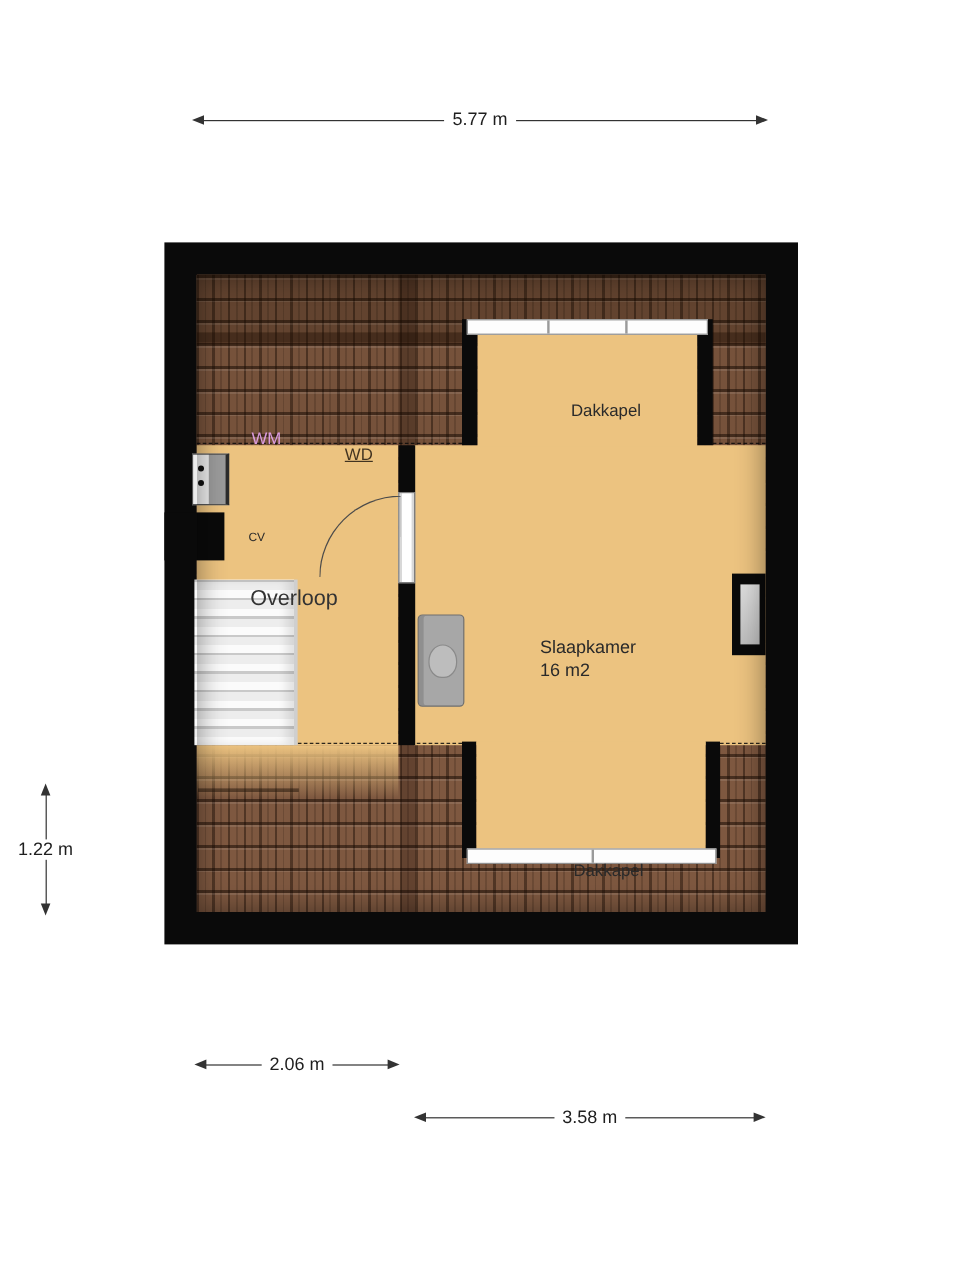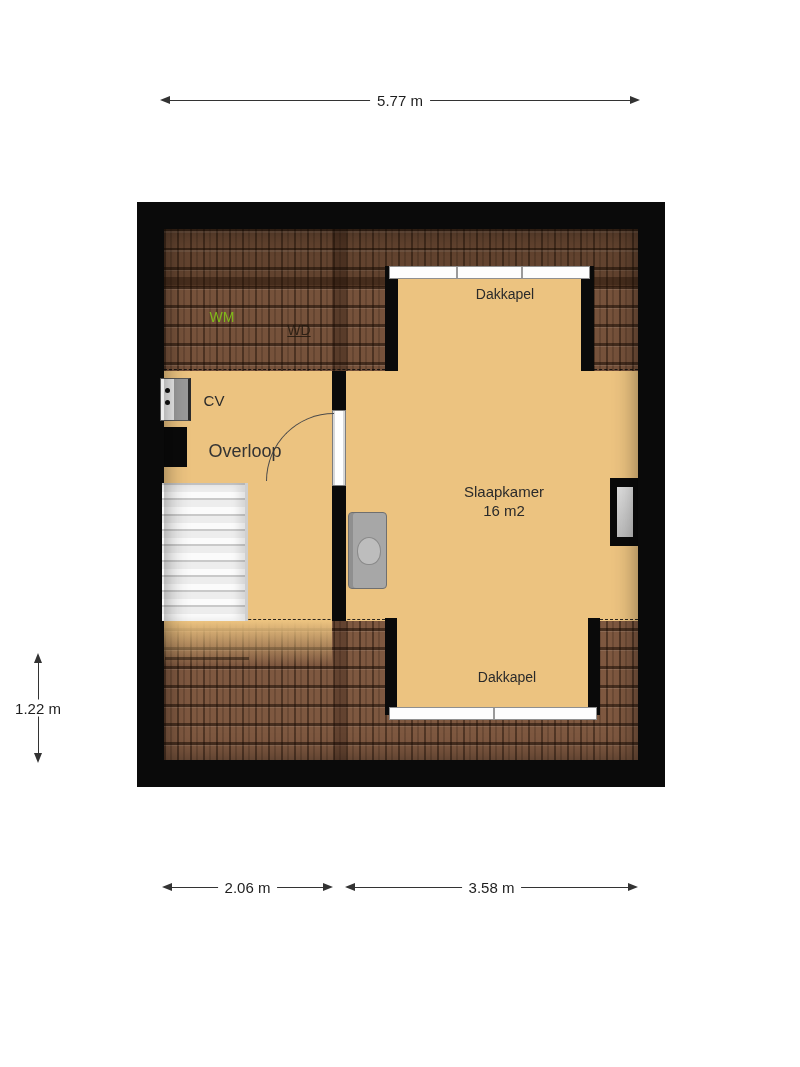--- a/index.html
+++ b/index.html
@@ -27,21 +27,21 @@
   #plan{position:absolute;left:137px;top:202px;width:528px;height:585px;background:var(--wall);}
   .abs{position:absolute;}
   .tiles{
     background-color:var(--roof);
     background-image:
       repeating-linear-gradient(180deg, rgba(25,12,4,.55) 0 2.5px, rgba(255,255,255,.10) 2.5px 4px, rgba(0,0,0,0) 4px 19px),
       repeating-linear-gradient(90deg, rgba(25,12,4,.45) 0 2px, rgba(0,0,0,0) 2px 6.5px, rgba(25,12,4,.18) 6.5px 8px, rgba(0,0,0,0) 8px 13px);
   }
   .floor{background:var(--floor);}
   .dash-h{height:0;border-top:1.5px dashed rgba(10,10,10,.85);}
-  .room-label{position:absolute;transform:translate(-50%,-50%);white-space:nowrap;color:#2a2a2a;}
+  .room-label{position:absolute;transform:translate(-50%,-50%);white-space:nowrap;color:#2a2a2a;margin-top:48px;}
   .vignette{box-shadow:inset 0 0 24px rgba(0,0,0,.45);pointer-events:none;}
   .window{background:#fdfdfd;border:1px solid #8f8f8f;box-sizing:border-box;}
   .wdiv{position:absolute;top:0;bottom:0;width:2px;background:#9a9a9a;}
   .title{position:absolute;transform:translate(-50%,-50%);font-size:29px;color:#111;white-space:nowrap;}
 </style>
 </head>
 <body>
 
 <div id="canvas">
 
@@ -59,21 +59,21 @@
     <div class="dlabel">1.22 m</div>
   </div>
 
 
   <div class="dim h" style="left:162px;top:880px;width:171px;">
     <div class="line"></div>
     <div class="arrow a-left"></div>
     <div class="arrow a-right"></div>
     <div class="dlabel">2.06 m</div>
   </div>
-  <div class="dim h" style="left:345px;top:880px;width:293px;">
+  <div class="dim h" style="left:345px;top:924px;width:293px;">
     <div class="line"></div>
     <div class="arrow a-left"></div>
     <div class="arrow a-right"></div>
     <div class="dlabel">3.58 m</div>
   </div>
 
 
   <div id="plan">
 
     <div class="abs tiles" style="left:27px;top:27px;width:474px;height:531px;--roof:var(--roof-base);"></div>
@@ -125,27 +125,27 @@
     <div class="abs" style="left:25px;top:281px;width:86px;height:138px;background:repeating-linear-gradient(180deg,#c9c9c9 0 2px,#ededed 2px 9px,#fbfbfb 9px 15.3px);border-right:3px solid #cfcfcf;box-sizing:border-box;box-shadow:inset -6px 0 8px rgba(0,0,0,.10);"></div>
 
     <div class="abs" style="left:211px;top:310px;width:39px;height:77px;background:#a7a7a7;border:1.5px solid #6f6f6f;border-radius:4px;box-sizing:border-box;box-shadow:inset 4px 0 0 #8f8f8f;">
       <div class="abs" style="left:8px;top:24px;width:24px;height:28px;background:#bdbdbd;border:1px solid #8a8a8a;border-radius:50% 50% 46% 46%;box-sizing:border-box;"></div>
     </div>
 
     <div class="abs" style="left:473px;top:276px;width:28px;height:68px;background:var(--wall);">
       <div class="abs" style="left:7px;top:9px;width:16px;height:50px;background:linear-gradient(180deg,#dedede,#bdbdbd);"></div>
     </div>
 
-    <div class="room-label" style="left:85px;top:115px;font-size:14px;color:#84cc16;opacity:.85;">WM</div>
+    <div class="room-label" style="left:85px;top:115px;font-size:14px;color:#f0abfc;opacity:.85;">WM</div>
     <div class="room-label" style="left:162px;top:128px;font-size:14px;color:#241a10;opacity:.85;text-decoration:underline;">WD</div>
-    <div class="room-label" style="left:77px;top:198px;font-size:15px;">CV</div>
+    <div class="room-label" style="left:77px;top:198px;font-size:10px;">CV</div>
     <div class="room-label" style="left:108px;top:249px;font-size:18px;color:#333;">Overloop</div>
     <div class="room-label" style="left:368px;top:92px;font-size:14px;">Dakkapel</div>
     <div class="room-label" style="left:370px;top:475px;font-size:14px;">Dakkapel</div>
-    <div class="room-label" style="left:367px;top:300px;font-size:15px;text-align:center;line-height:1.25;">
+    <div class="room-label" style="left:353px;top:300px;font-size:15px;line-height:1.25;">
       <div>Slaapkamer</div>
       <div>16 m2</div>
     </div>
 
     <div class="abs vignette" style="left:27px;top:27px;width:474px;height:531px;"></div>
   </div>
 
 </div>
 
 </body></html>

